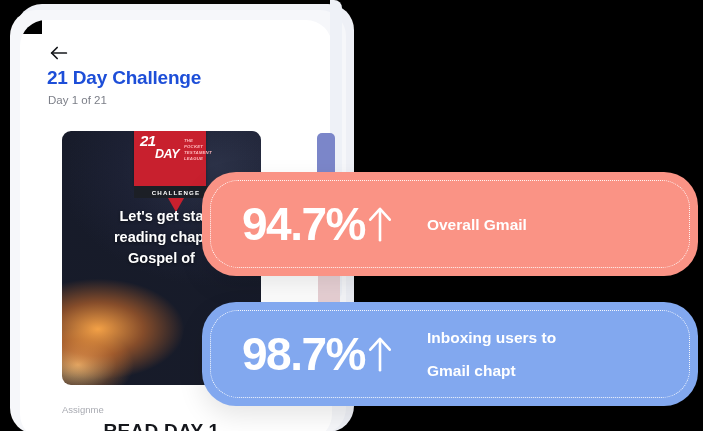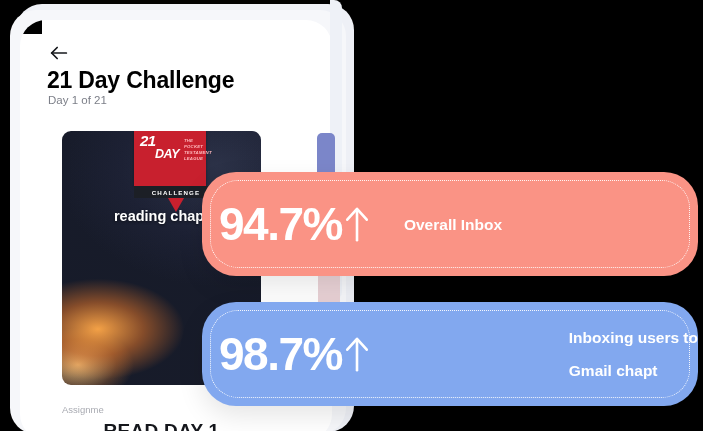--- a/index.html
+++ b/index.html
@@ -70,23 +70,23 @@
     width: 22px;
     height: 22px;
     color: #16181d;
   }
   .back-icon svg { display: block; }
 
   .page-title {
     position: absolute;
     left: 27px;
     top: 47px;
-    font-size: 23px;
-    font-weight: bold;
-    color: #000000;
+    font-size: 19px;
+    font-weight: bold;
+    color: #1d4ed8;
     letter-spacing: -0.2px;
     white-space: nowrap;
   }
   .page-subtitle {
     position: absolute;
     left: 28px;
     top: 74px;
     font-size: 11.5px;
     color: #7c7f88;
     white-space: nowrap;
@@ -268,21 +268,21 @@
     border: 1.6px dotted rgba(255,255,255,.92);
     border-radius: 28px;
     pointer-events: none;
   }
   .badge-value {
     position: relative;
     color: #ffffff;
     font-weight: bold;
     font-size: 46px;
     letter-spacing: -1.5px;
-    padding-left: 17px;
+    padding-left: 40px;
     display: flex;
     align-items: center;
     line-height: 1;
     white-space: nowrap;
   }
   .badge-arrow {
     position: relative;
     display: inline-block;
     margin-left: 2px;
     width: 26px;
@@ -307,21 +307,20 @@
     width: 496px;
     height: 104px;
     background: #fa9385;
   }
   #badge-gmail {
     left: 202px;
     top: 302px;
     width: 496px;
     height: 104px;
     background: #82a8ef;
-    justify-content: space-between;
   }
 </style>
 </head>
 <body>
 
 <div id="stage">
 
   <div class="card-stack">
     <div class="card-layer-back"></div>
     <div class="card-layer-mid"></div>
@@ -350,21 +349,23 @@
             <span>THE</span>
             <span>POCKET</span>
             <span>TESTAMENT</span>
             <span>LEAGUE</span>
           </div>
         </div>
         <div class="banner-challenge">CHALLENGE</div>
         <div class="banner-point"></div>
 
         <div class="hero-copy">
+          <span>Let's get sta</span>
           <span>reading chapt</span>
+          <span>Gospel of</span>
         </div>
       </div>
 
       <div class="assignment-label">Assignme</div>
       <div class="read-cta">READ DAY 1</div>
 
       <div class="notch-block"></div>
     </div>
   </div>
 
@@ -377,21 +378,21 @@
     <div class="badge-value">
       <span>94.7%</span>
       <span class="badge-arrow">
         <svg viewBox="0 0 24 36" width="26" height="40" fill="none" stroke="#ffffff" stroke-width="2.4" stroke-linecap="round" stroke-linejoin="round">
           <line x1="12" y1="33" x2="12" y2="5"></line>
           <polyline points="3,14 12,4 21,14"></polyline>
         </svg>
       </span>
     </div>
     <div class="badge-label">
-      <span>Overall Inbox</span>
+      <span>Overall Gmail</span>
     </div>
   </div>
 
   <div class="badge" id="badge-gmail">
     <div class="badge-inner-dash"></div>
     <div class="badge-value">
       <span>98.7%</span>
       <span class="badge-arrow">
         <svg viewBox="0 0 24 36" width="26" height="40" fill="none" stroke="#ffffff" stroke-width="2.4" stroke-linecap="round" stroke-linejoin="round">
           <line x1="12" y1="33" x2="12" y2="5"></line>

